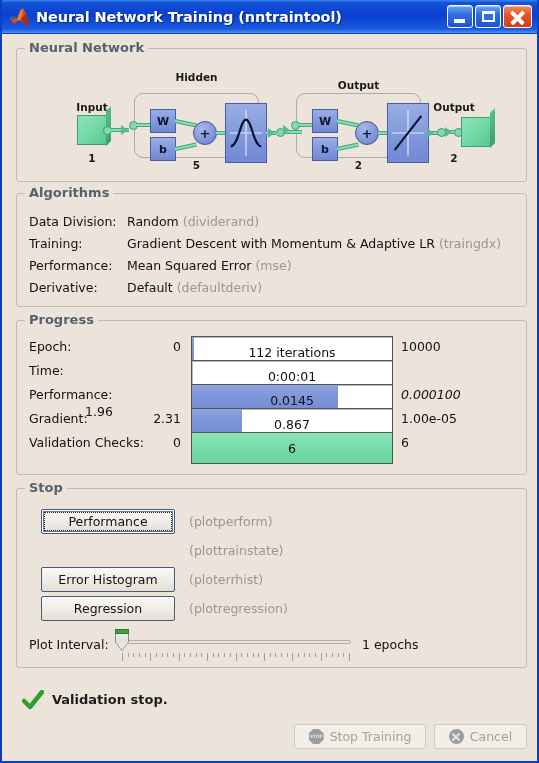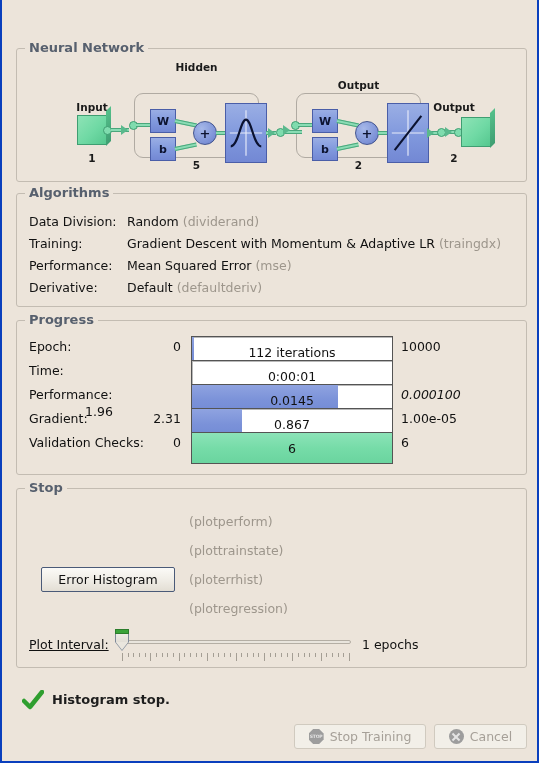--- a/index.html
+++ b/index.html
@@ -248,30 +248,52 @@
     width:10px; height:2px; background:#e4e4e4;
   }
   .cancelicon:before { transform: rotate(45deg); }
   .cancelicon:after { transform: rotate(-45deg); }
 </style>
 </head>
 <body>
 
 <div id="app">
 
+  <div class="titlebar">
+    <div class="tb-icon">
+      <svg viewBox="0 0 24 24" width="24" height="24">
+        <path d="M2 13 L7 11 L10 14 L13 6 L16 3 L19 9 L22 21 L12 15 L7 19 Z" fill="#d94a18"></path>
+        <path d="M10 14 L13 6 L16 3 L15 12 L12 16 Z" fill="#f07d2a"></path>
+        <path d="M2 13 L7 11 L9 13 L5 15 Z" fill="#2f5fa8"></path>
+        <path d="M15 12 L19 9 L22 21 L14 16 Z" fill="#a83010"></path>
+      </svg>
+    </div>
+    <div class="tb-title">Neural Network Training (nntraintool)</div>
+    <div class="tb-buttons">
+      <div class="tbbtn">
+        <span class="min-glyph"></span>
+      </div>
+      <div class="tbbtn">
+        <span class="max-glyph"></span>
+      </div>
+      <div class="tbbtn close">
+        <span class="close-glyph"></span>
+      </div>
+    </div>
+  </div>
 
   <div class="group" style="left:14px; top:48px; width:511px; height:134px;">
     <div class="legend">Neural Network</div>
 
     <div class="diagram">
 
       <div class="layerbox" style="left:117px; top:44px; width:125px; height:65px;"></div>
       <div class="layerbox" style="left:279px; top:44px; width:125px; height:65px;"></div>
 
-      <div class="dg-label" style="left:117px; top:12px; width:125px;">Hidden</div>
+      <div class="dg-label" style="left:117px; top:22px; width:125px;">Hidden</div>
       <div class="dg-label" style="left:279px; top:30px; width:125px;">Output</div>
       <div class="dg-label" style="left:45px; top:52px; width:60px;">Input</div>
       <div class="dg-label" style="left:405px; top:52px; width:64px;">Output</div>
 
       <div class="dg-label" style="left:45px; top:103px; width:60px;">1</div>
       <div class="dg-label" style="left:117px; top:110px; width:125px;">5</div>
       <div class="dg-label" style="left:279px; top:110px; width:125px;">2</div>
       <div class="dg-label" style="left:405px; top:103px; width:64px;">2</div>
 
       <div class="greenbox" style="left:60px; top:66px;"></div>
@@ -408,32 +430,39 @@
         <div class="pfill green" id="fill4" style="width: 100%;"></div>
         <div class="ptext">6</div>
       </div>
       <span class="pg-right" style="top:114px;">6</span>
     </div>
   </div>
 
   <div class="group" style="left:14px; top:488px; width:511px; height:180px;">
     <div class="legend">Stop</div>
 
+    <div class="plotbtn focused" style="top:20px;">
+      <span class="fdot"></span>
+      <span>Performance</span>
+    </div>
     <span class="plotfn" style="top:25px;">(plotperform)</span>
 
     <span class="plotfn" style="top:54px;">(plottrainstate)</span>
 
     <div class="plotbtn" style="top:78px;">
       <span>Error Histogram</span>
     </div>
     <span class="plotfn" style="top:83px;">(ploterrhist)</span>
 
+    <div class="plotbtn" style="top:107px;">
+      <span>Regression</span>
+    </div>
     <span class="plotfn" style="top:112px;">(plotregression)</span>
 
-    <span style="position:absolute; left:12px; top:148px; font-size:12.5px; color:#111;text-decoration:underline;">Plot Interval:</span>
+    <span style="position:absolute; left:12px; top:148px; font-size:12.5px; color:#111;">Plot Interval:</span>
     <div class="slider-track" style="left:104px; top:151px; width:230px;"></div>
     <div class="slider-thumb" id="slider-thumb" style="left:98px; top:140px;">
       <span class="tip"></span>
       <span class="body"></span>
       <span class="top"></span>
     </div>
     <div class="ticks" id="slider-ticks" style="left:105px; top:164px; width:228px;">
         <span class="tick" style="left: 0px; height: 8px;"></span>
         <span class="tick" style="left: 6px; height: 4px;"></span>
         <span class="tick" style="left: 11px; height: 4px;"></span>
@@ -477,21 +506,21 @@
         <span class="tick" style="left: 227px; height: 8px;"></span>
       </div>
     <span style="position:absolute; left:345px; top:148px; font-size:12.5px; color:#111;">1 epochs</span>
   </div>
 
   <div class="checkmark" style="left:20px; top:690px;">
     <svg viewBox="0 0 22 20" width="22" height="20">
       <path d="M2 11 L8 17 L20 2" fill="none" stroke="#2f9e2f" stroke-width="4.5" stroke-linecap="round" stroke-linejoin="round"></path>
     </svg>
   </div>
-  <div class="status-text" style="left:50px; top:692px;">Histogram stop.</div>
+  <div class="status-text" style="left:50px; top:692px;">Validation stop.</div>
 
   <div class="actionbtn" style="left:432px; top:724px; width:93px;">
     <span class="cancelicon"></span>
     <span>Cancel</span>
   </div>
   <div class="actionbtn" style="left:292px; top:724px; width:132px;">
     <span class="stopicon">STOP</span>
     <span>Stop Training</span>
   </div>
 

